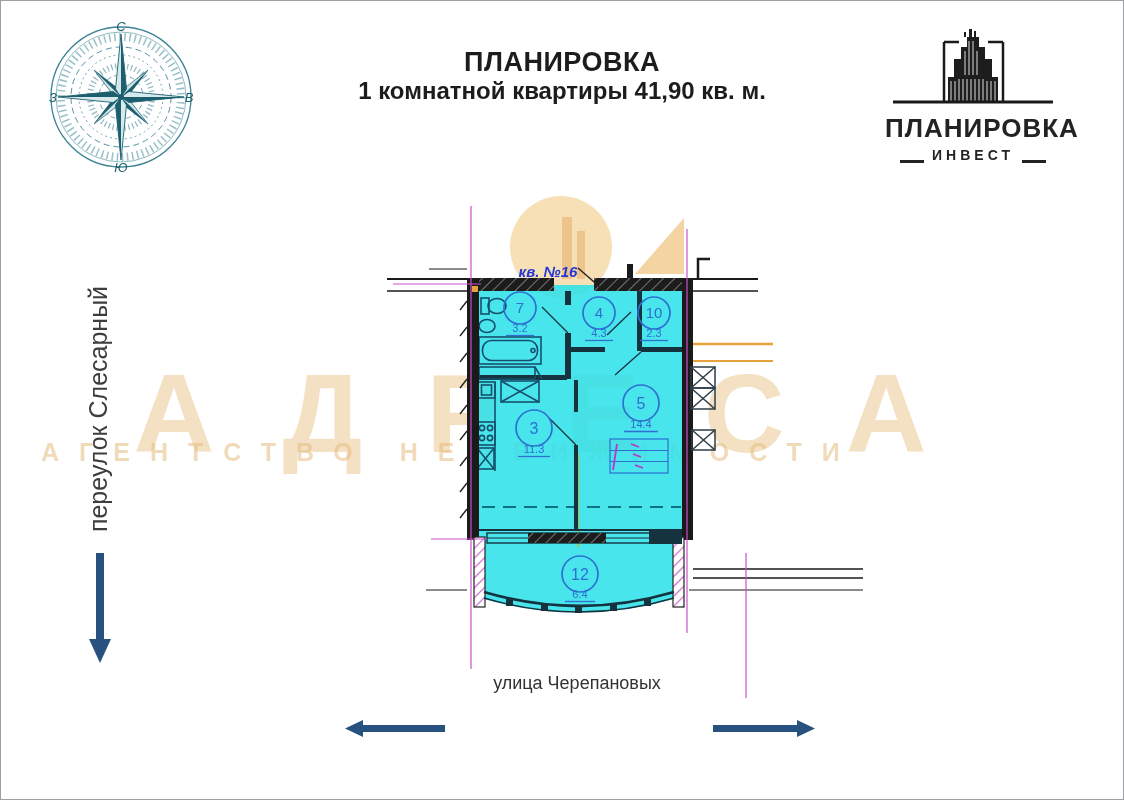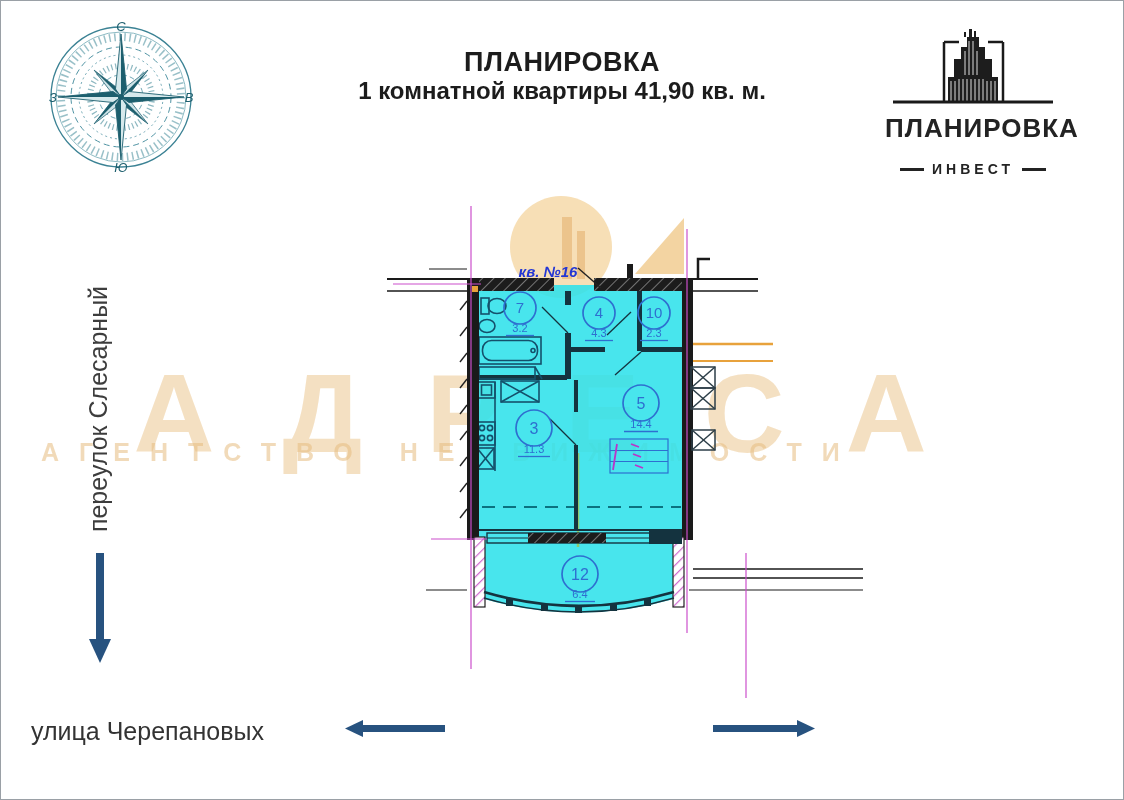--- a/index.html
+++ b/index.html
@@ -6,27 +6,27 @@
   .page{position:relative;width:1124px;height:800px;background:#fff;border:1px solid #9aa0a6;
         box-sizing:border-box;overflow:hidden;font-family:"Liberation Sans",sans-serif;}
   .abs{position:absolute;}
   
   .header{left:0;right:0;top:46px;text-align:center;color:#1c1c1c;}
   .header .t1{font-size:27px;font-weight:800;letter-spacing:.5px;line-height:30px;}
   .header .t2{font-size:24px;font-weight:800;line-height:28px;}
   
   .logo{left:884px;top:24px;width:176px;text-align:center;color:#232323;}
   .logo .nm{font-size:26px;font-weight:800;letter-spacing:1px;margin-top:2px;}
-  .logo .inv{display:flex;align-items:center;justify-content:center;gap:8px;margin-top:17px;}
+  .logo .inv{display:flex;align-items:flex-end;justify-content:center;gap:8px;margin-top:3px;}
   .logo .inv .txt{font-size:14px;font-weight:700;letter-spacing:4px;}
   .logo .inv .dash{width:24px;height:3px;background:#232323;display:inline-block;}
   
   .street-left{left:97px;top:408px;transform:translate(-50%,-50%) rotate(-90deg);
                white-space:nowrap;font-size:25px;color:#3d3d3d;}
-  .street-bottom{left:30px;right:0;top:716px;font-size:25px;color:#333;}
+  .street-bottom{left:30px;right:0;top:672px;text-align:center;font-size:18px;color:#333;}
   
   .wm-title{left:40px;right:40px;top:348px;text-align:center;font-size:112px;font-weight:800;
             letter-spacing:64px;color:#eac287;opacity:.5;white-space:nowrap;overflow:hidden;}
   .wm-sub{left:40px;right:40px;top:437px;text-align:left;font-size:25px;font-weight:700;
           letter-spacing:20px;color:#e7bd80;opacity:.55;white-space:nowrap;overflow:hidden;}
   svg text{font-family:"Liberation Sans",sans-serif;}
 </style>
 </head>
 <body>
 

